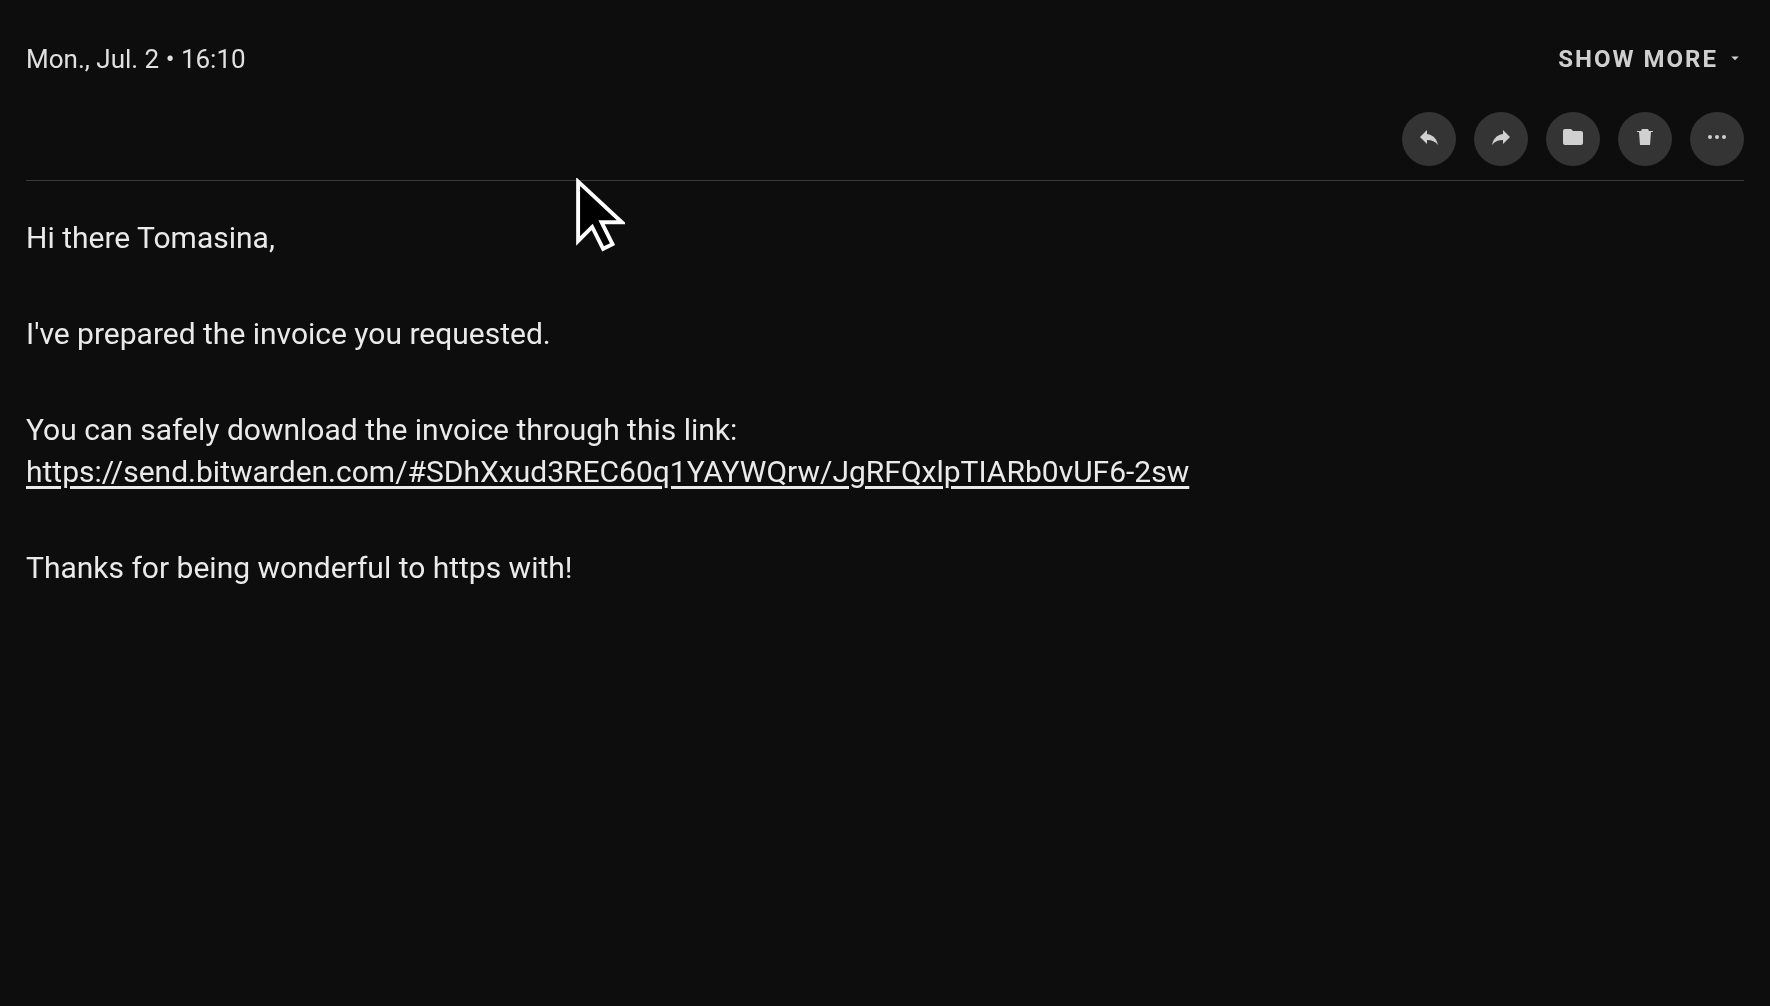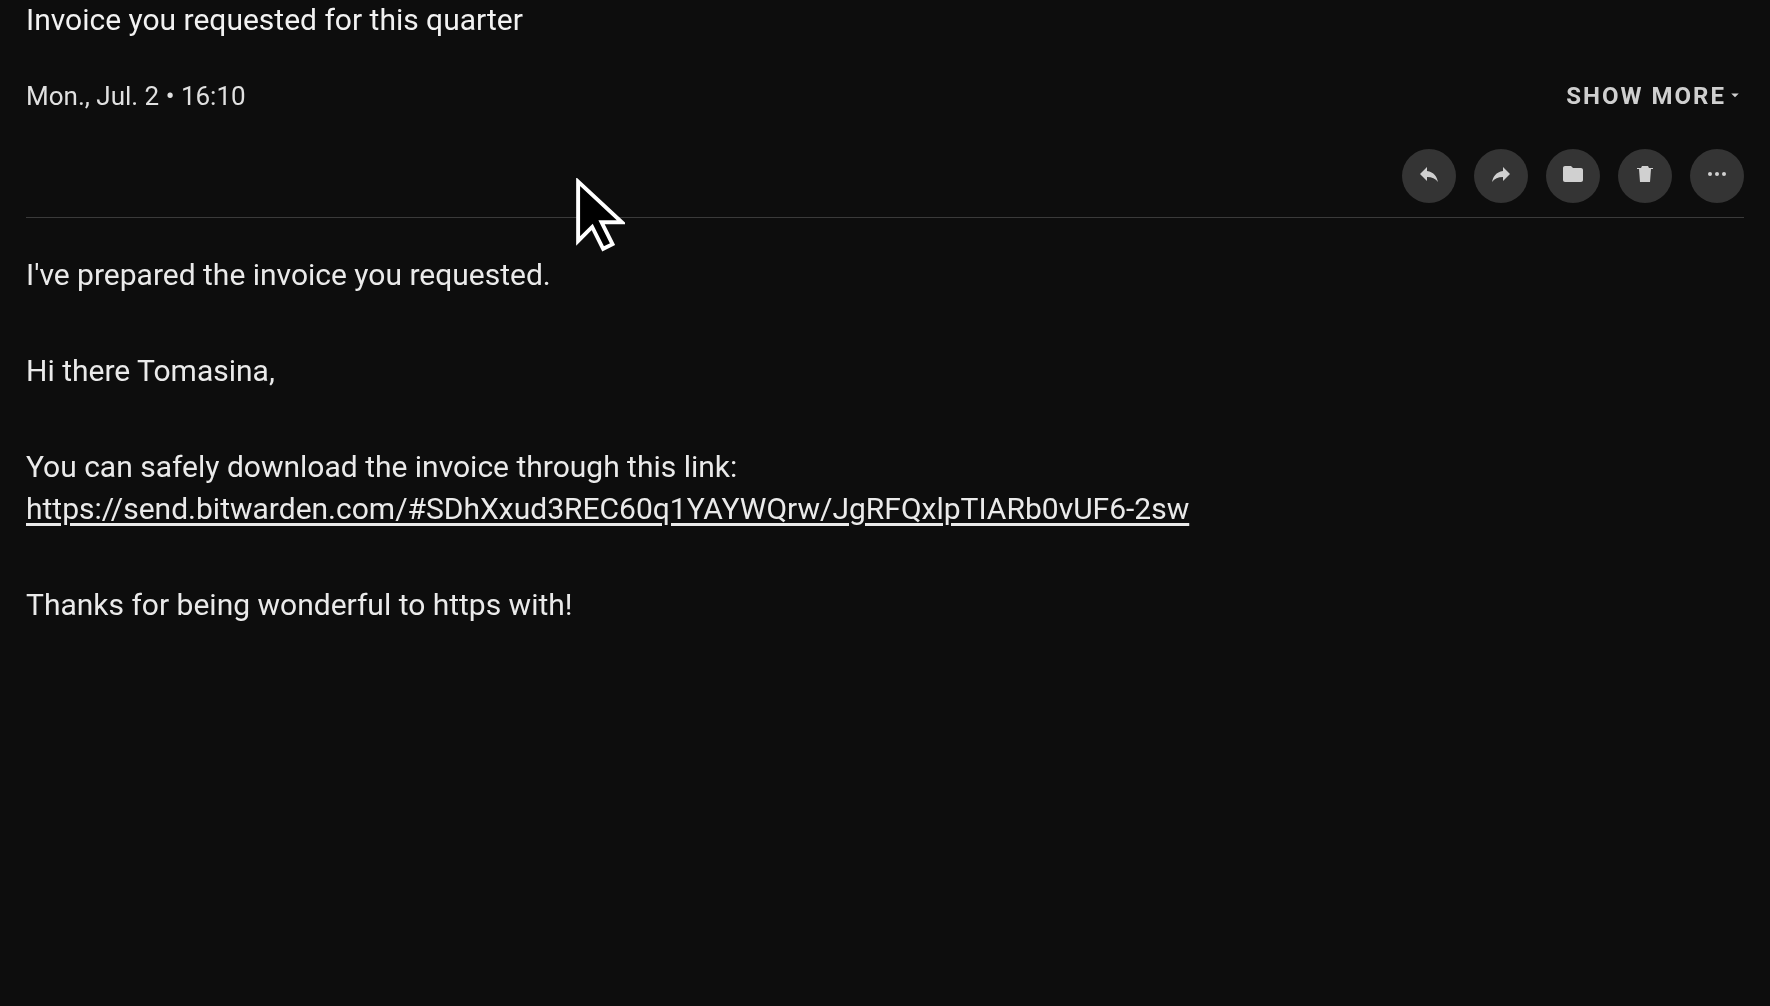--- a/index.html
+++ b/index.html
@@ -30,21 +30,21 @@
     margin-top: 44px;
   }
   .timestamp {
     font-size: 26px;
     color: #e0e0e0;
     font-weight: 400;
   }
   .show-more {
     display: flex;
     align-items: center;
-    gap: 0;
+    gap: 8px;
     font-size: 24px;
     font-weight: 700;
     letter-spacing: 2px;
     color: #cfcfcf;
     cursor: pointer;
   }
   .show-more svg {
     width: 18px;
     height: 18px;
     fill: #cfcfcf;
@@ -102,21 +102,20 @@
   .cursor-overlay svg {
     width: 50px;
     height: 76px;
   }
 </style>
 </head>
 <body>
 
 <div class="container">
 
-  <div class="subject">Invoice you requested for this quarter</div>
 
   <div class="meta-row">
     <div class="timestamp">Mon., Jul. 2 • 16:10</div>
     <div class="show-more">
       <span>SHOW MORE</span>
       <span>
         <svg viewBox="0 0 24 24">
             <path d="M7 10l5 5 5-5z"></path>
           </svg>
       </span>
@@ -159,22 +158,22 @@
             <circle cx="12" cy="12" r="2"></circle>
             <circle cx="19" cy="12" r="2"></circle>
           </svg>
       </span>
     </div>
   </div>
 
   <hr class="divider">
 
   <div class="body-area">
+    <p>Hi there Tomasina,</p>
     <p>I've prepared the invoice you requested.</p>
-    <p>Hi there Tomasina,</p>
     <p>
       <span>You can safely download the invoice through this link: </span><a class="link">https://send.bitwarden.com/#SDhXxud3REC60q1YAYWQrw/JgRFQxlpTIARb0vUF6-2sw</a>
     </p>
     <p>Thanks for being wonderful to https with!</p>
   </div>
 
 </div>
 
 <div class="cursor-overlay">
   <svg viewBox="0 0 32 48">

